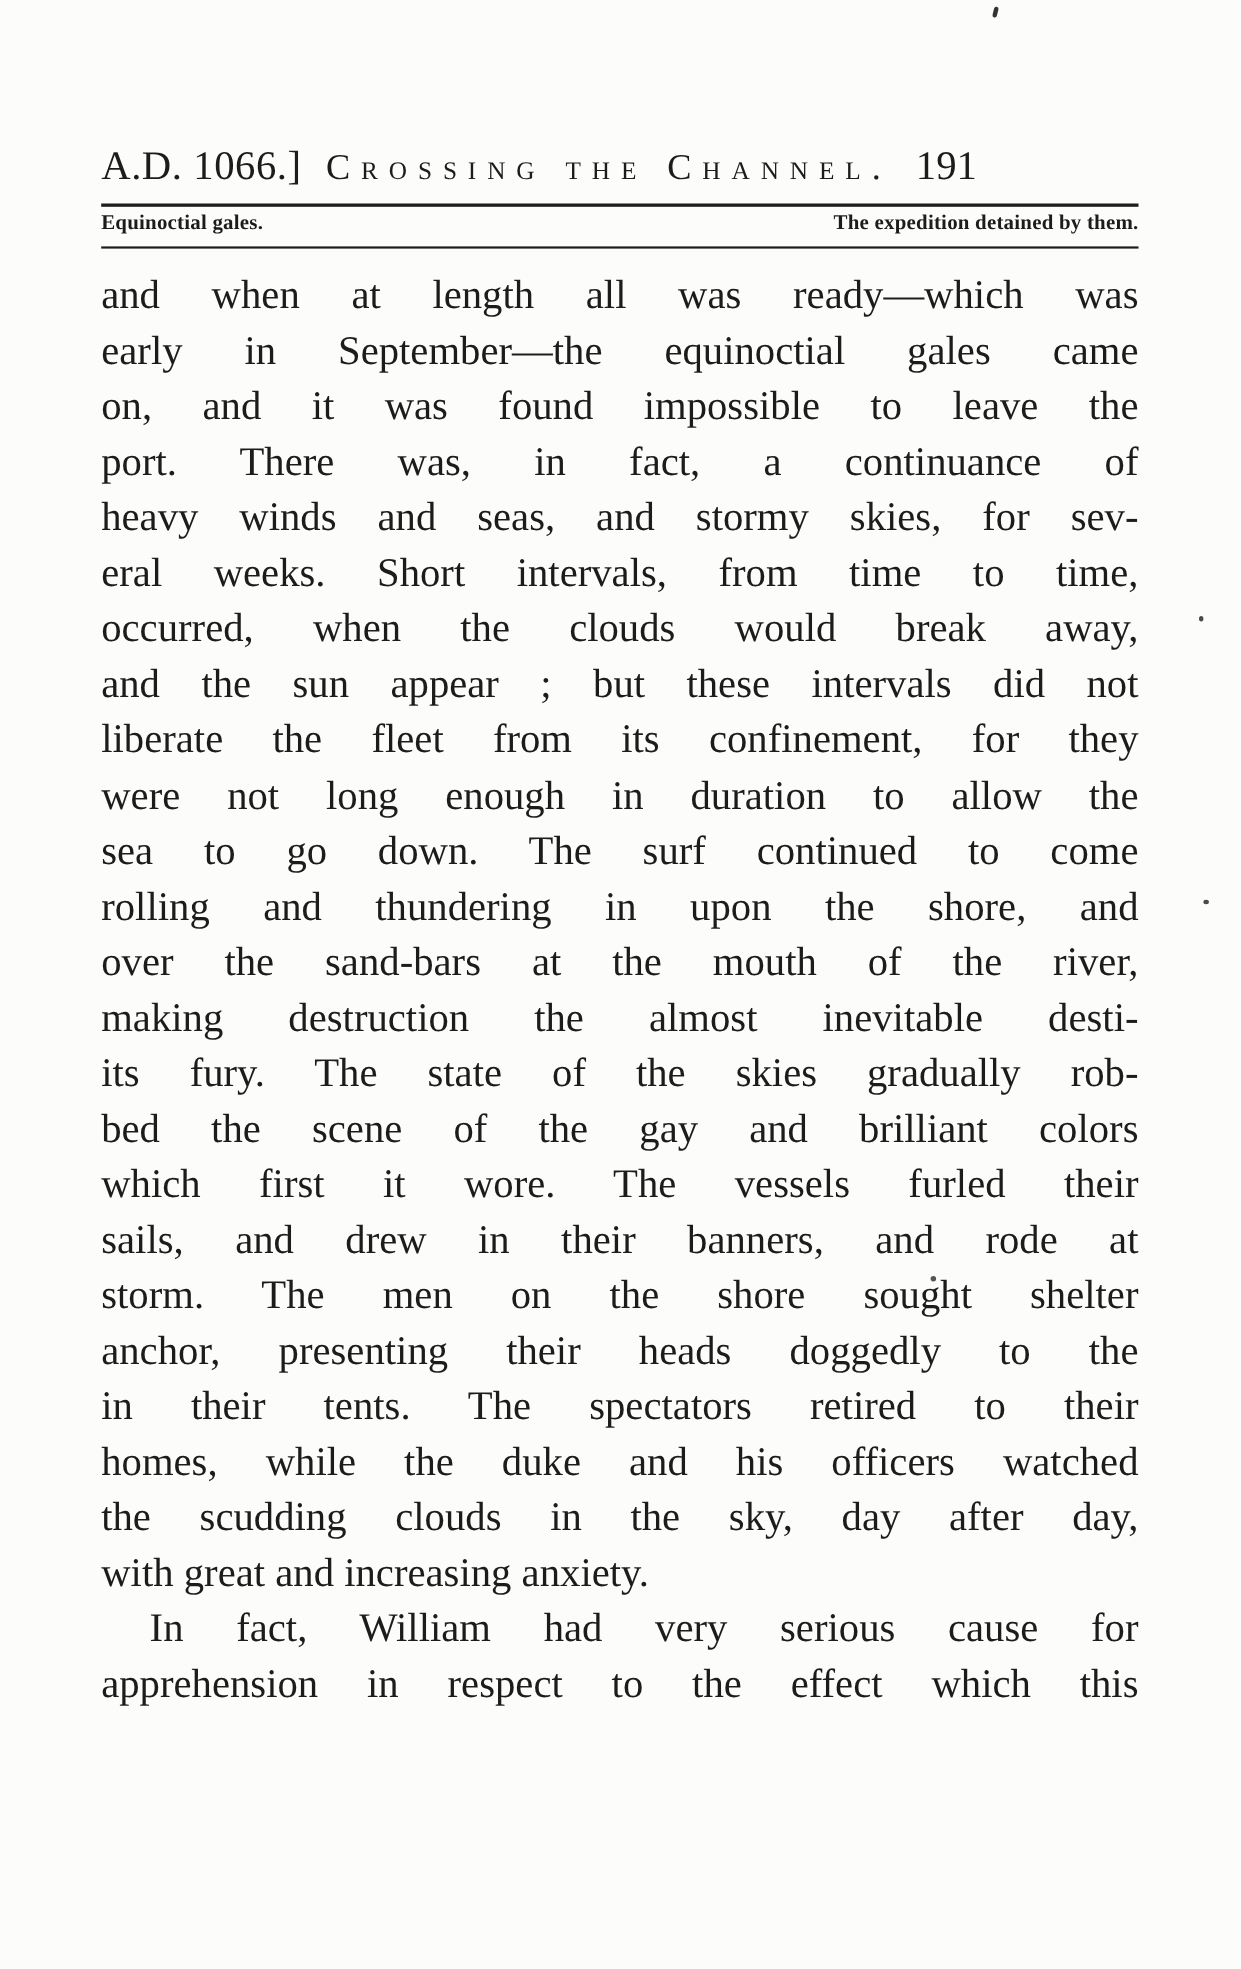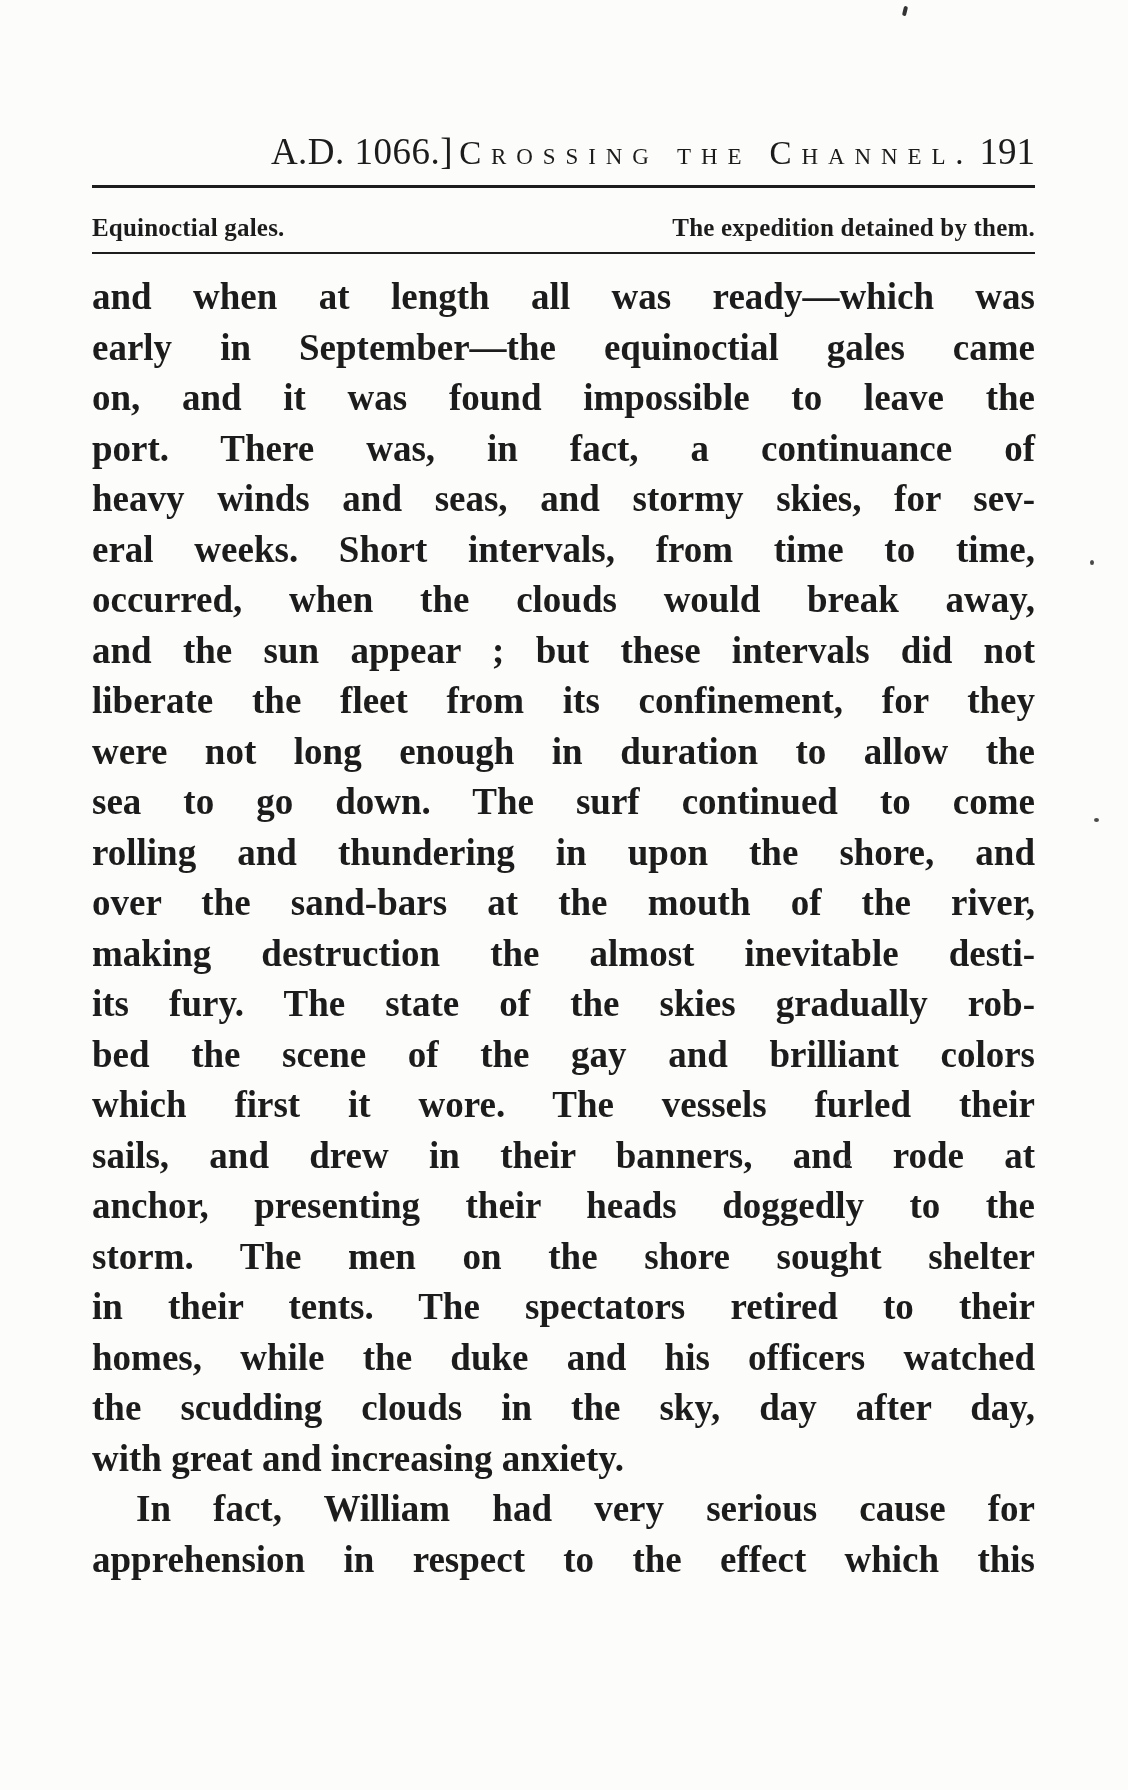--- a/index.html
+++ b/index.html
@@ -13,22 +13,23 @@
     font-family: "Liberation Serif", "DejaVu Serif", serif;
   }
   .page {
     position: absolute;
     inset: 0;
     padding: 104px 93px 0 92px;
   }
   
   .header {
     display: flex;
-    justify-content: flex-end;
+    justify-content: flex-start;
     align-items: baseline;
+    gap: 16px;
   }
   .header-date {
     font-size: 37px;
     letter-spacing: 0.5px;
     white-space: nowrap;
   }
   .header-title {
     font-size: 33px;
     font-variant: small-caps;
     letter-spacing: 0.30em;
@@ -42,32 +43,32 @@
   }
   
   .rule { background: #1d1d1d; width: 100%; }
   .rule-thick { height: 3px; margin-top: 12px; }
   .rule-thin  { height: 2px; margin-top: 10px; }
   
   .running-heads {
     display: flex;
     justify-content: space-between;
     align-items: baseline;
-    margin-top: 26px;
-    font-size: 25px;
+    margin-top: 4px;
+    font-size: 19px;
     font-weight: bold;
     letter-spacing: 0.2px;
   }
   
   .body-text {
     margin-top: 18px;
     font-size: 37px;
     line-height: 50.5px;
   }
-  .line { text-align: left; font-weight: bold; }
+  .line { text-align: left; }
   .line.just {
     text-align: justify;
     text-align-last: justify;
   }
   .line.indent { text-indent: 44px; }
   
   .speck {
     position: absolute;
     background: #4a4a4a;
     border-radius: 50%;
@@ -109,22 +110,22 @@
       <div class="line just">liberate the fleet from its confinement, for they</div>
       <div class="line just">were not long enough in duration to allow the</div>
       <div class="line just">sea to go down. The surf continued to come</div>
       <div class="line just">rolling and thundering in upon the shore, and</div>
       <div class="line just">over the sand-bars at the mouth of the river,</div>
       <div class="line just">making destruction the almost inevitable desti-</div>
       <div class="line just">its fury. The state of the skies gradually rob-</div>
       <div class="line just">bed the scene of the gay and brilliant colors</div>
       <div class="line just">which first it wore. The vessels furled their</div>
       <div class="line just">sails, and drew in their banners, and rode at</div>
+      <div class="line just">storm. The men on the shore sought shelter</div>
       <div class="line just">anchor, presenting their heads doggedly to the</div>
-      <div class="line just">storm. The men on the shore sought shelter</div>
       <div class="line just">in their tents. The spectators retired to their</div>
       <div class="line just">homes, while the duke and his officers watched</div>
       <div class="line just">the scudding clouds in the sky, day after day,</div>
       <div class="line">with great and increasing anxiety.</div>
       <div class="line just indent">In fact, William had very serious cause for</div>
       <div class="line just">apprehension in respect to the effect which this</div>
     </div>
 
 </div>
 

